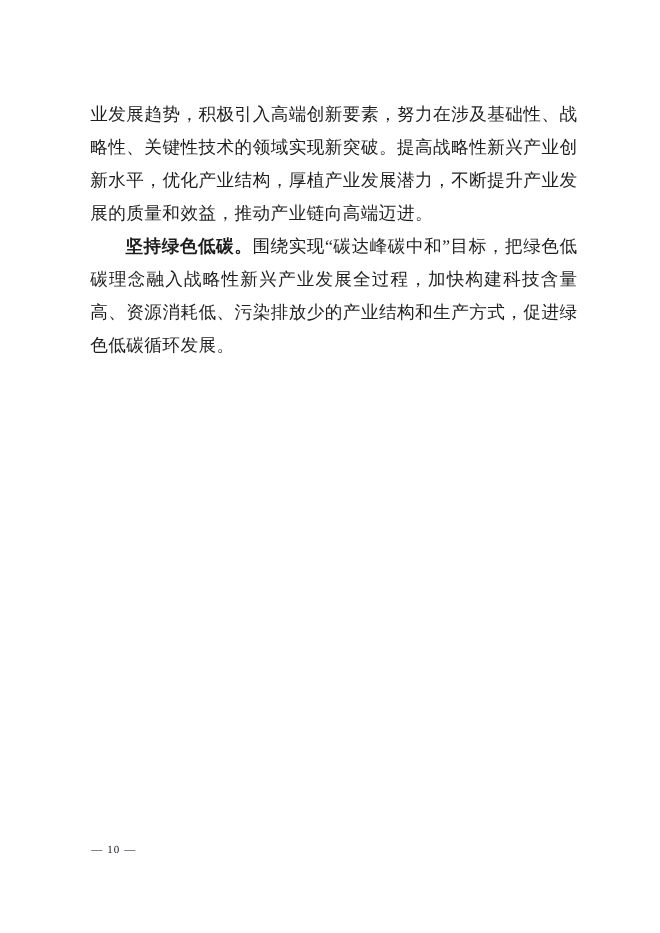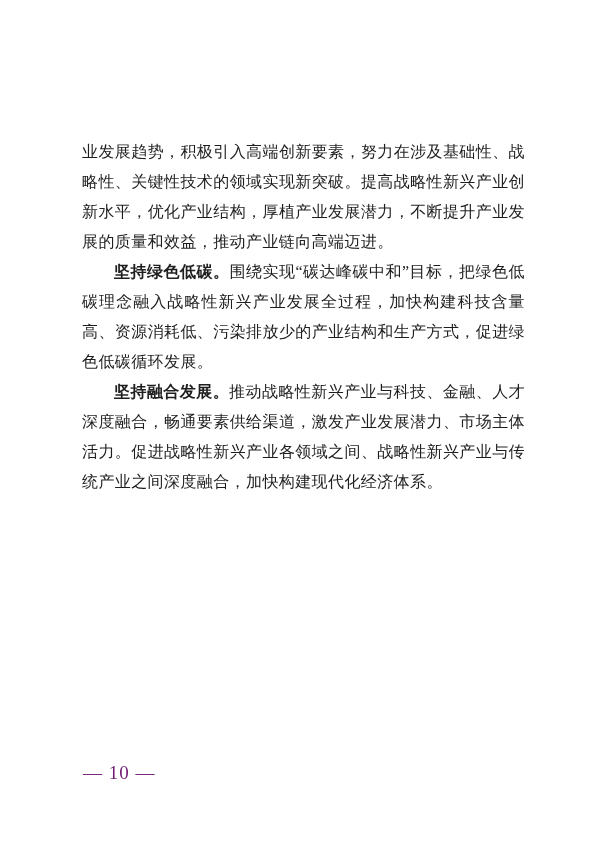--- a/index.html
+++ b/index.html
@@ -25,48 +25,46 @@
     text-align: justify;
     letter-spacing: 0.4px;
   }
   .para {
     margin: 0;
     padding: 0;
     text-indent: 2em;
   }
   .para.no-indent {
     text-indent: 0;
-    margin-top: 47px;
   }
   .lead {
     font-weight: bold;
   }
   .page-footer {
     position: absolute;
     left: 83px;
     top: 763px;
-    font-size: 19px;
+    font-size: 10px;
     line-height: 20px;
-    color: #701a75;
+    color: #0f172a;
     letter-spacing: 1px;
     white-space: pre;
   }
 </style>
 </head>
 <body>
 
 <div class="doc-page">
 
   <div class="doc-content">
 
     <p class="para no-indent"><span class="lead"></span><span>业发展趋势，积极引入高端创新要素，努力在涉及基础性、战略性、关键性技术的领域实现新突破。提高战略性新兴产业创新水平，优化产业结构，厚植产业发展潜力，不断提升产业发展的质量和效益，推动产业链向高端迈进。</span></p>
 
 
 
     <p class="para"><span class="lead">坚持绿色低碳。</span><span>围绕实现“碳达峰碳中和”目标，把绿色低碳理念融入战略性新兴产业发展全过程，加快构建科技含量高、资源消耗低、污染排放少的产业结构和生产方式，促进绿色低碳循环发展。</span></p>
 
-    <p class="para"><span class="lead">坚持融合发展。</span><span>推动战略性新兴产业与科技、金融、人才深度融合，畅通要素供给渠道，激发产业发展潜力、市场主体活力。促进战略性新兴产业各领域之间、战略性新兴产业与传统产业之间深度融合，加快构建现代化经济体系。</span></p>
 
   </div>
 
   <div class="page-footer">— 10 —</div>
 
 </div>
 
 </body></html>

